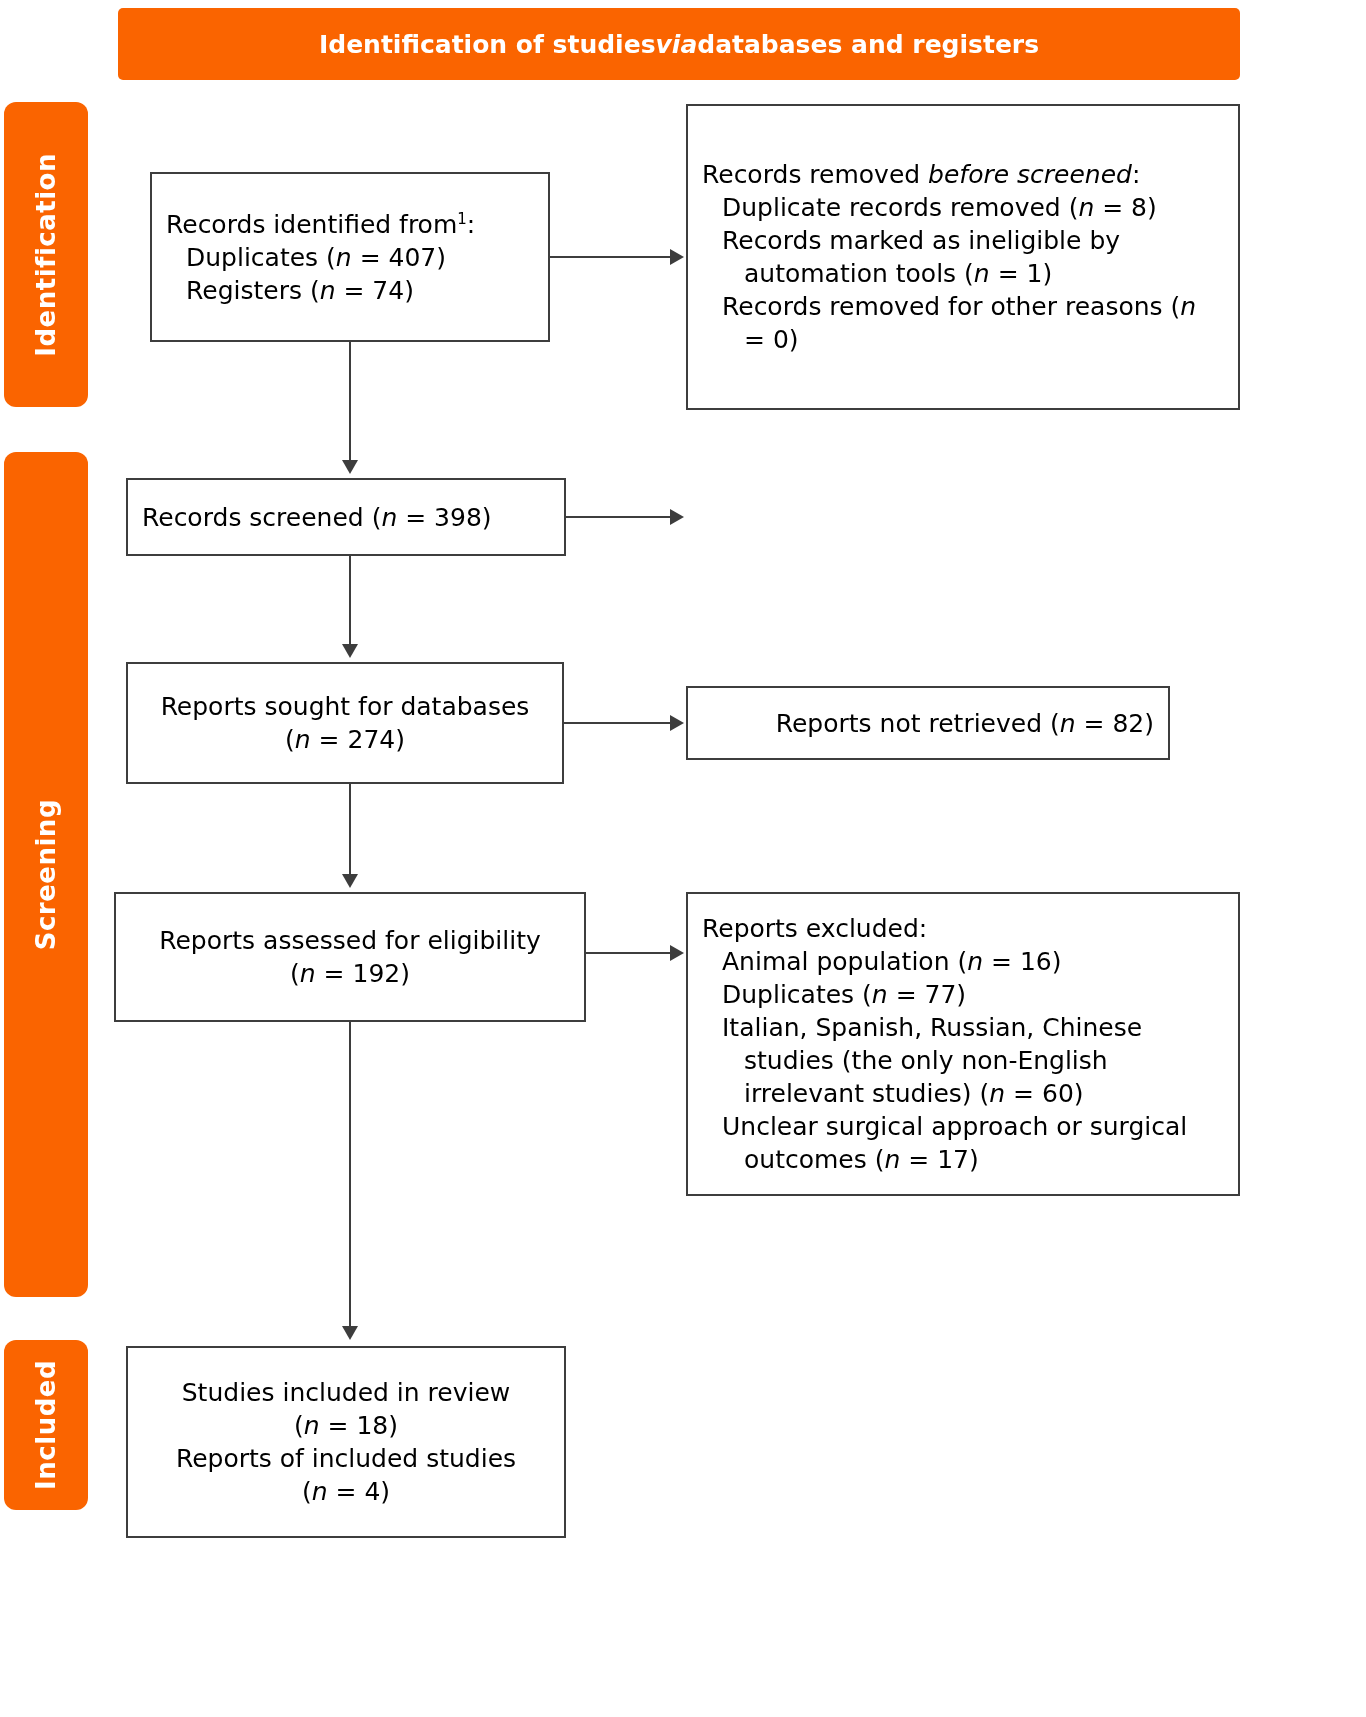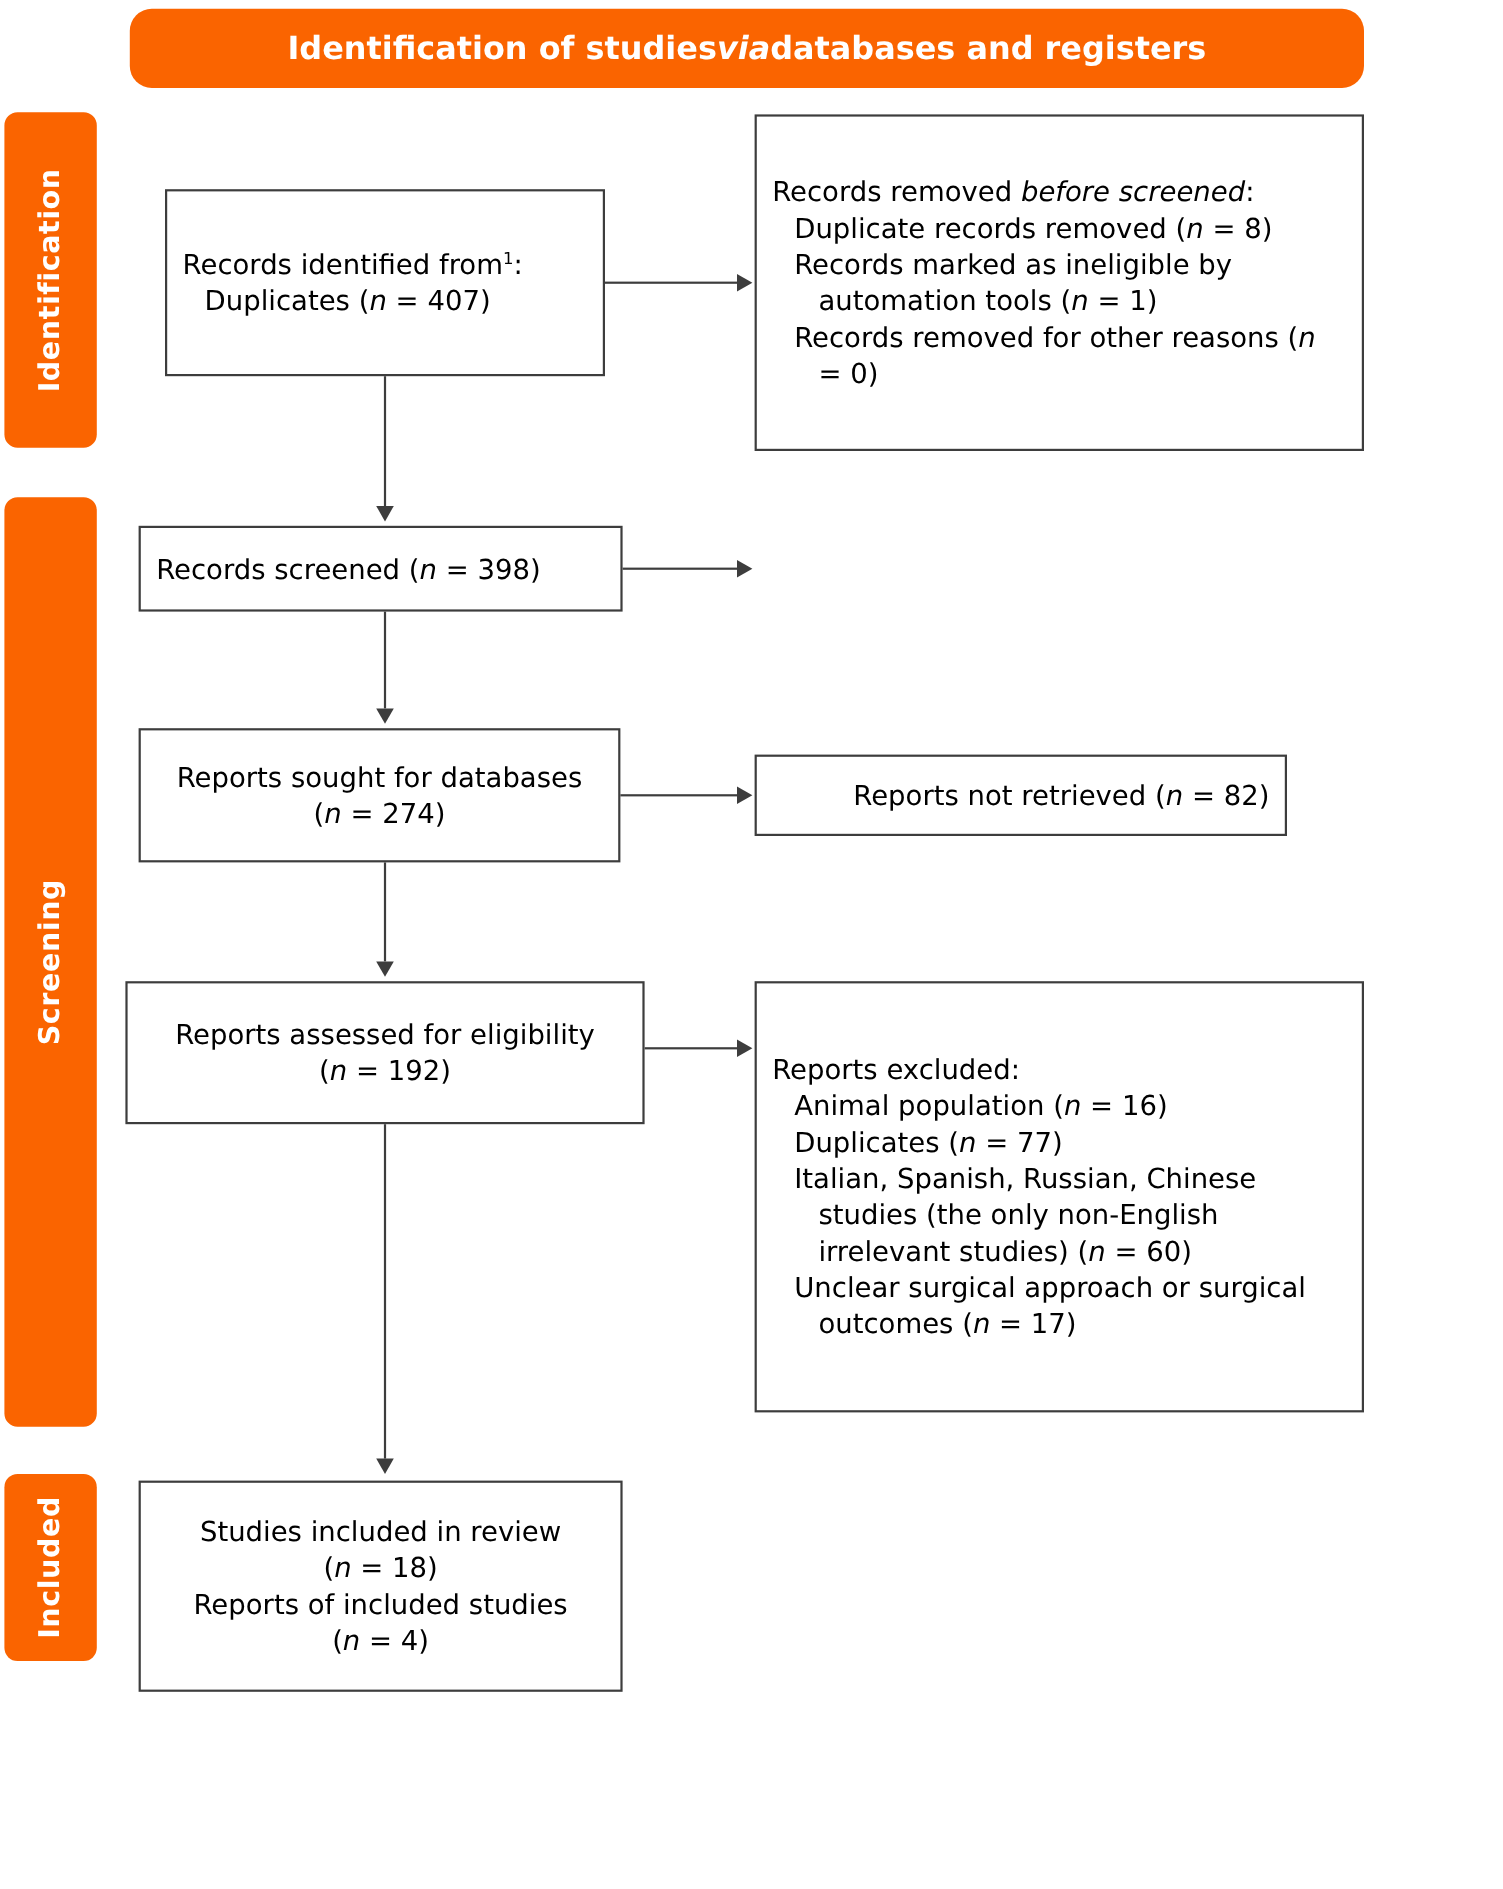--- a/index.html
+++ b/index.html
@@ -22,24 +22,24 @@
   }
 
   
   .banner {
     position: absolute;
     left: 118px;
     top: 8px;
     width: 1122px;
     height: 72px;
     background: #FA6400;
-    border-radius: 20px;
+    border-radius: 5px;
     color: #ffffff;
     font-weight: bold;
-    font-size: 29px;
+    font-size: 25px;
     display: flex;
     align-items: center;
     justify-content: center;
     letter-spacing: 0px;
     box-sizing: border-box;
   }
   .banner .it { font-style: italic; }
 
   
   .stage {
@@ -85,21 +85,21 @@
   sup { font-size: 0.6em; vertical-align: super; line-height: 0; }
 
   
   #box-identified      { left: 150px; top: 172px;  width: 400px; height: 170px; }
   #box-removed         { left: 686px; top: 104px;  width: 554px; height: 306px; }
   #box-screened        { left: 126px; top: 478px;  width: 440px; height: 78px;  justify-content: center; }
   #box-excluded1       { left: 686px; top: 478px;  width: 484px; height: 78px;  justify-content: center; }
   #box-sought          { left: 126px; top: 662px;  width: 438px; height: 122px; }
   #box-notretrieved    { left: 686px; top: 686px;  width: 484px; height: 74px;  justify-content: center; text-align: right; }
   #box-assessed        { left: 114px; top: 892px;  width: 472px; height: 130px; }
-  #box-reportsexcluded { left: 686px; top: 892px;  width: 554px; height: 392px; }
+  #box-reportsexcluded { left: 686px; top: 892px;  width: 554px; height: 304px; }
   #box-included        { left: 126px; top: 1346px; width: 440px; height: 192px; }
 
   
   .line-v, .line-h {
     position: absolute;
     background: #3d3d3d;
   }
   .line-v { width: 2px; }
   .line-h { height: 2px; }
 
@@ -135,20 +135,21 @@
   <div class="stage" id="stage-screening">
     <span>Screening</span>
   </div>
   <div class="stage" id="stage-included">
     <span>Included</span>
   </div>
 
   <div class="box" id="box-identified">
     <div class="line"><span>Records identified from</span><sup>1</sup><span>:</span></div>
     <div class="line" style="padding-left:20px"><span>Duplicates (</span><span class="it">n</span><span> = 407)</span></div>
+    <div class="line" style="padding-left:20px"><span>Registers (</span><span class="it">n</span><span> = 74)</span></div>
   </div>
 
   <div class="box" id="box-removed">
     <div class="line"><span>Records removed </span><span class="it">before screened</span><span>:</span></div>
     <div class="line indent" style="padding-left:42px"><span>Duplicate records removed (</span><span class="it">n</span><span> = 8)</span></div>
     <div class="line indent" style="padding-left:42px"><span>Records marked as ineligible by automation tools (</span><span class="it">n</span><span> = 1)</span></div>
     <div class="line indent" style="padding-left:42px"><span>Records removed for other reasons (</span><span class="it">n</span><span> = 0)</span></div>
   </div>
 
   <div class="box" id="box-screened">

